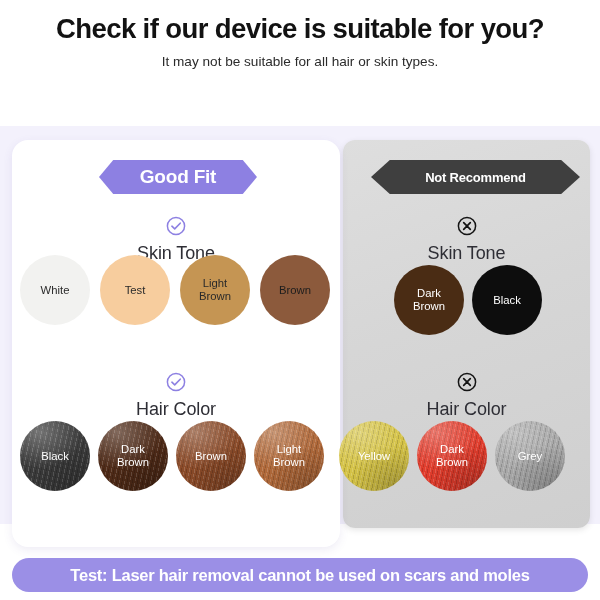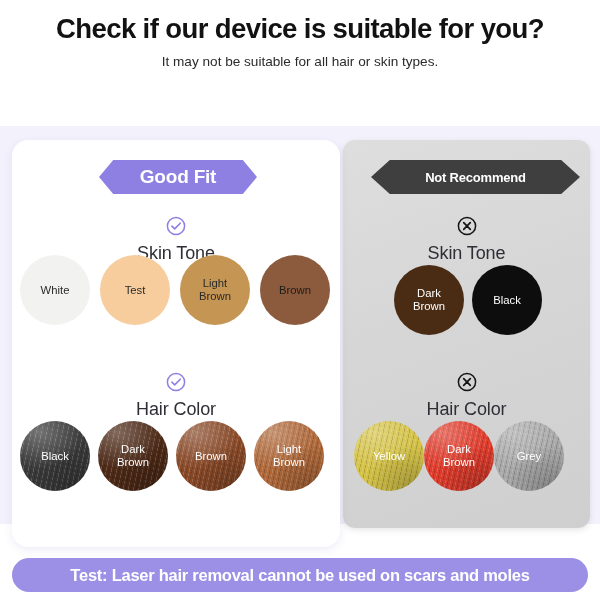--- a/index.html
+++ b/index.html
@@ -112,21 +112,21 @@
   .sec-good-skin { left: 0; top: 102px; width: 352px; justify-content: center; }
   .sec-good-hair { left: 0; top: 258px; width: 352px; justify-content: center; }
   .sec-bad-skin  { left: 343px; top: 102px; width: 247px; justify-content: center; }
   .sec-bad-hair  { left: 343px; top: 258px; width: 247px; justify-content: center; }
 
   
   .row { position: absolute; display: flex; align-items: center; }
   .row-good-skin { left: 20px; top: 129px; gap: 10px; }
   .row-good-hair { left: 20px; top: 295px; gap: 8px; }
   .row-bad-skin  { left: 394px; top: 139px; gap: 8px; }
-  .row-bad-hair  { left: 354px; top: 295px; gap: 0; }
+  .row-bad-hair  { left: 339px; top: 295px; gap: 8px; }
 
   .circ {
     position: relative;
     width: 70px; height: 70px;
     border-radius: 50%;
     display: flex;
     align-items: center;
     justify-content: center;
     text-align: center;
     font-size: 11.3px;

